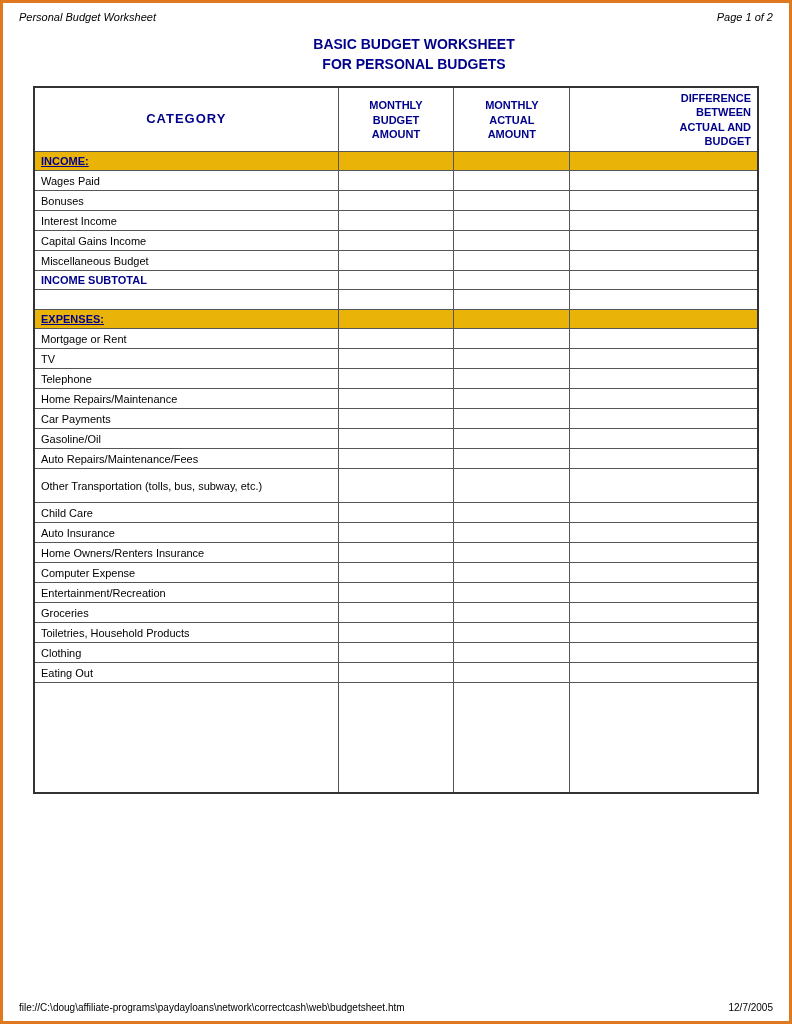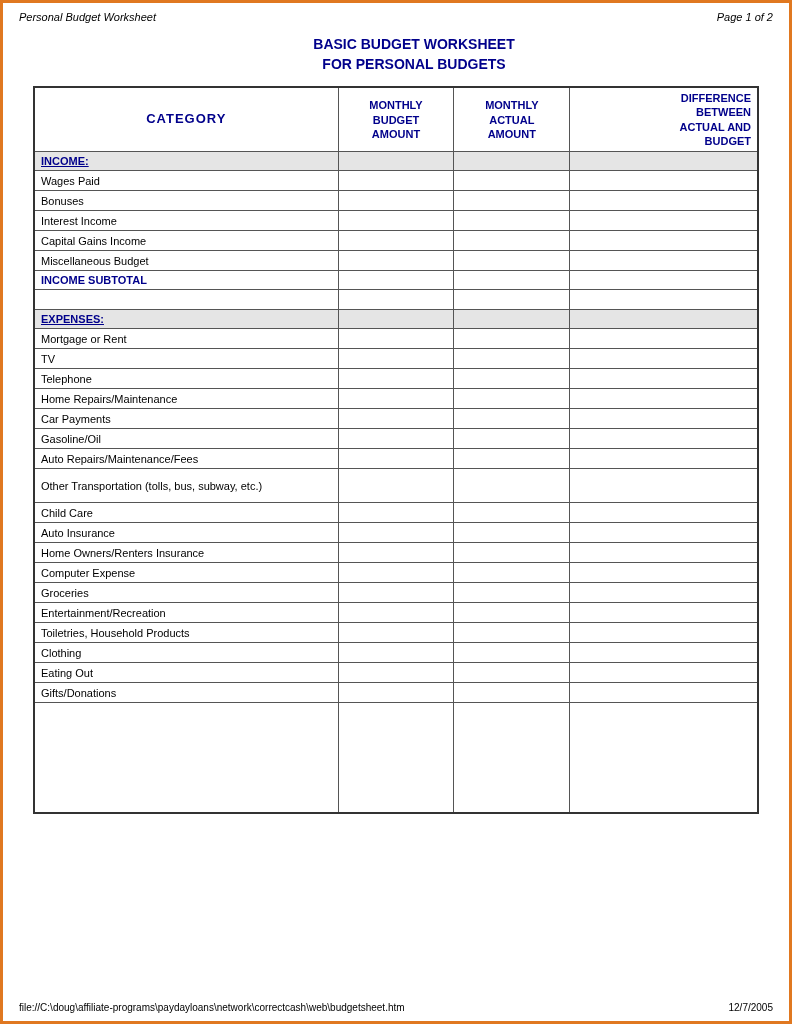--- a/index.html
+++ b/index.html
@@ -56,21 +56,21 @@
       line-height: 1.3;
     }
     thead th.col-category {
       font-size: 13px;
       letter-spacing: 1px;
     }
     .section-header td {
       color: #00008B;
       font-weight: bold;
       font-size: 11px;
-      background: #e5e5e5;
+      background: #eab308;
       text-decoration: underline;
     }
     .subtotal-row td {
       color: #00008B;
       font-weight: bold;
       font-size: 11px;
     }
     .data-row td {
       font-size: 11px;
       height: 20px;
@@ -241,51 +241,45 @@
           <td class="col-monthly-actual"></td>
           <td class="col-difference"></td>
         </tr>
         <tr class="data-row">
           <td class="col-category">Computer Expense</td>
           <td class="col-monthly-budget"></td>
           <td class="col-monthly-actual"></td>
           <td class="col-difference"></td>
         </tr>
         <tr class="data-row">
+          <td class="col-category">Entertainment/Recreation</td>
+          <td class="col-monthly-budget"></td>
+          <td class="col-monthly-actual"></td>
+          <td class="col-difference"></td>
+        </tr>
+        <tr class="data-row">
           <td class="col-category">Groceries</td>
           <td class="col-monthly-budget"></td>
           <td class="col-monthly-actual"></td>
           <td class="col-difference"></td>
         </tr>
         <tr class="data-row">
-          <td class="col-category">Entertainment/Recreation</td>
-          <td class="col-monthly-budget"></td>
-          <td class="col-monthly-actual"></td>
-          <td class="col-difference"></td>
-        </tr>
-        <tr class="data-row">
           <td class="col-category">Toiletries, Household Products</td>
           <td class="col-monthly-budget"></td>
           <td class="col-monthly-actual"></td>
           <td class="col-difference"></td>
         </tr>
         <tr class="data-row">
           <td class="col-category">Clothing</td>
           <td class="col-monthly-budget"></td>
           <td class="col-monthly-actual"></td>
           <td class="col-difference"></td>
         </tr>
         <tr class="data-row">
           <td class="col-category">Eating Out</td>
-          <td class="col-monthly-budget"></td>
-          <td class="col-monthly-actual"></td>
-          <td class="col-difference"></td>
-        </tr>
-        <tr class="data-row">
-          <td class="col-category">Gifts/Donations</td>
           <td class="col-monthly-budget"></td>
           <td class="col-monthly-actual"></td>
           <td class="col-difference"></td>
         </tr>
         <tr class="big-empty-row">
           <td class="col-category"></td>
           <td class="col-monthly-budget"></td>
           <td class="col-monthly-actual"></td>
           <td class="col-difference"></td>
         </tr>

